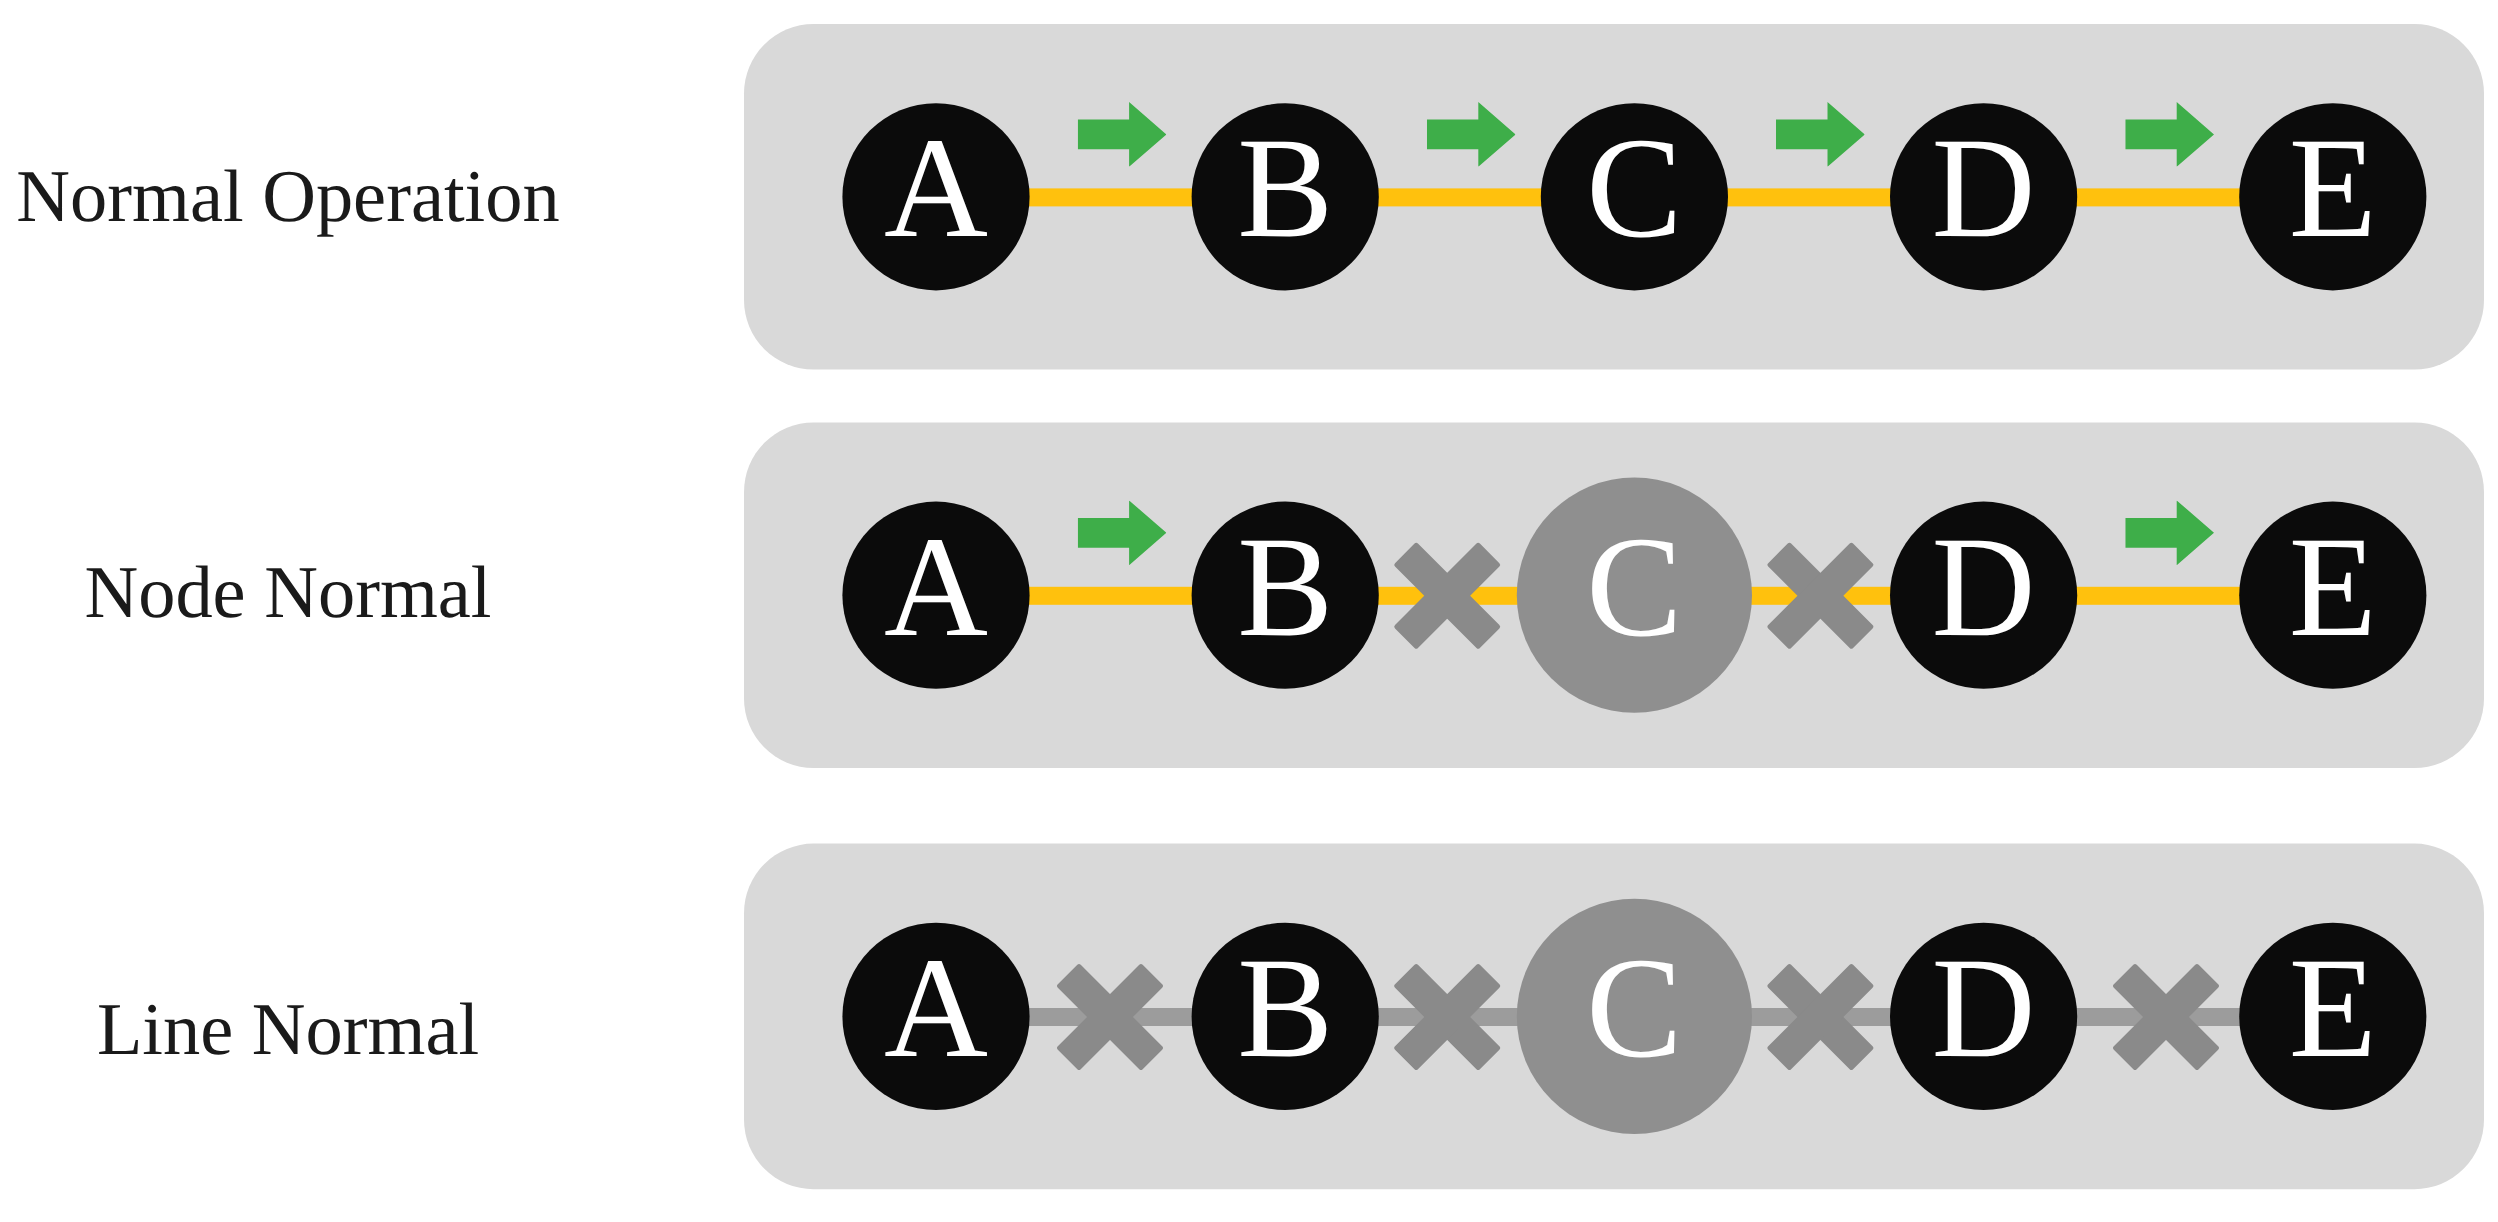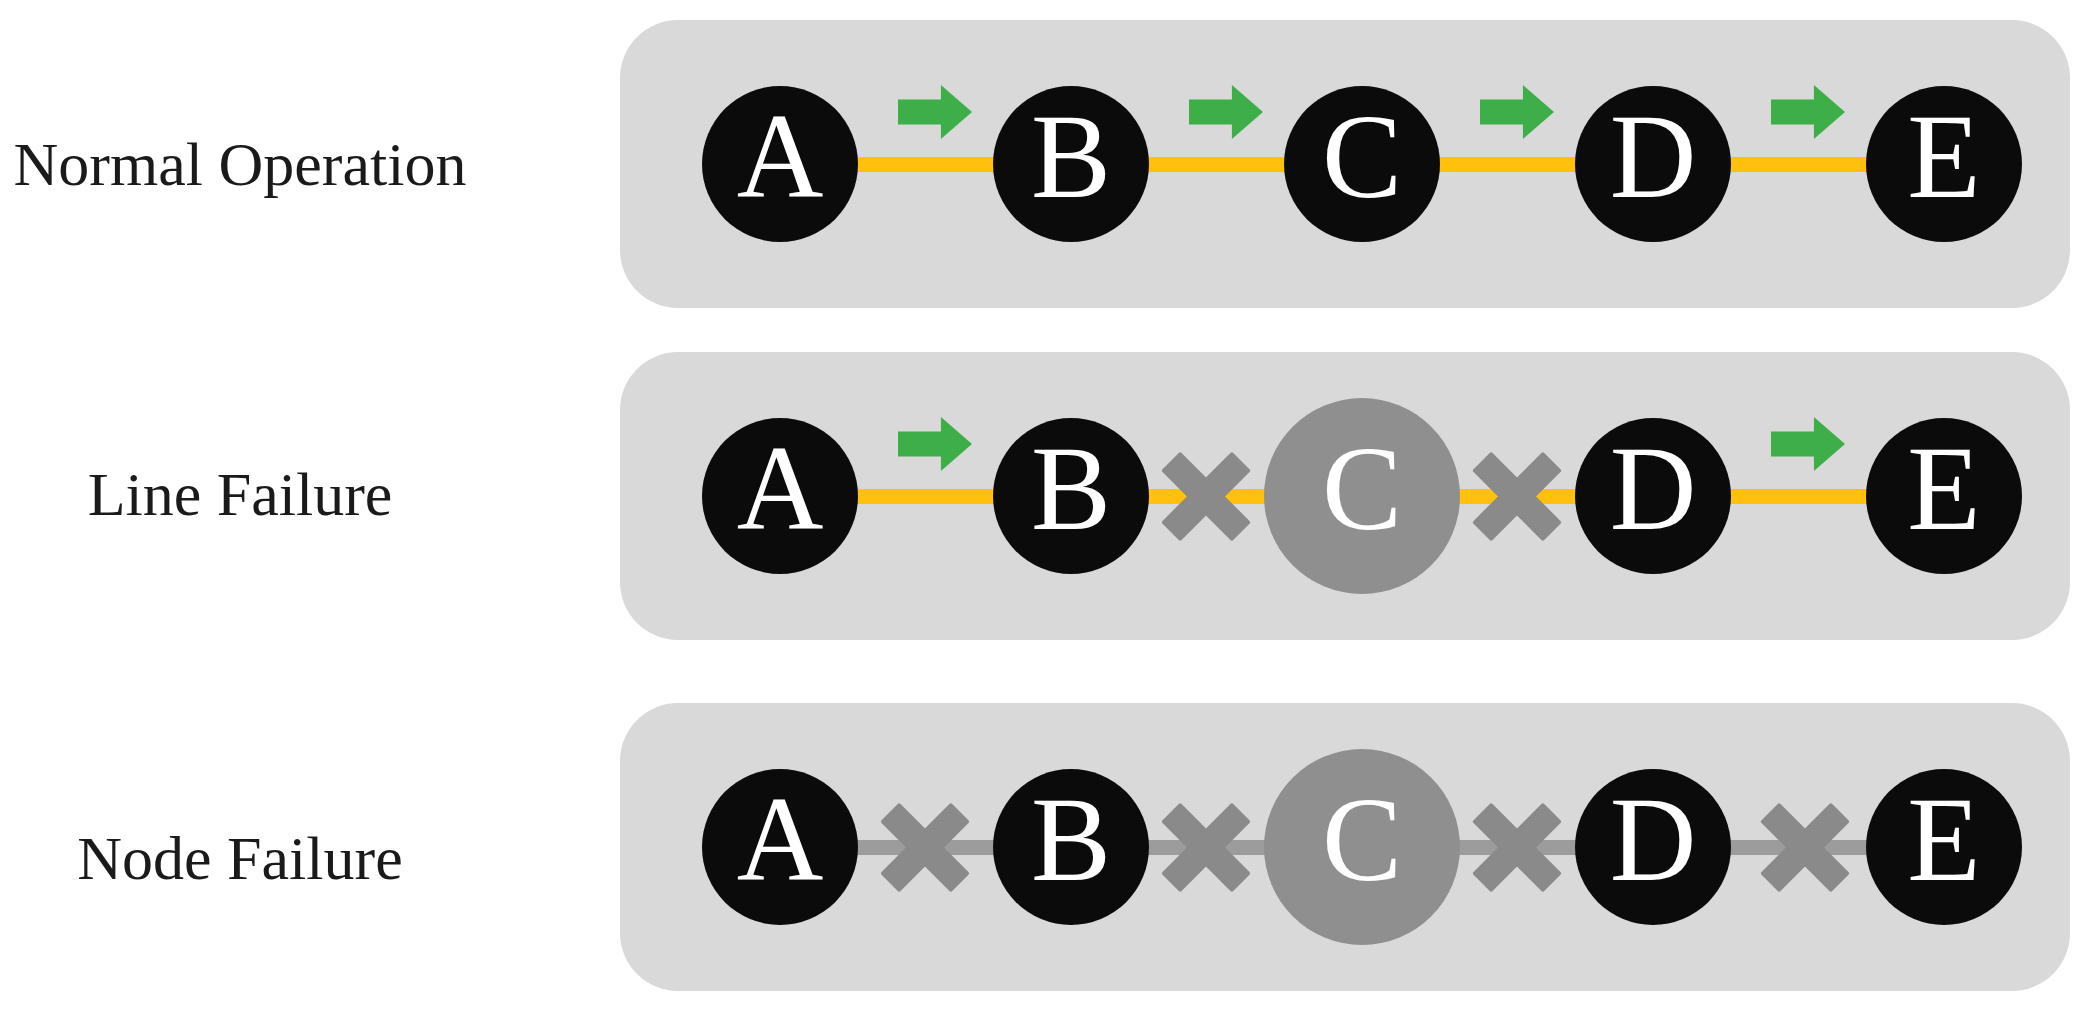--- a/index.html
+++ b/index.html
@@ -57,22 +57,22 @@
   }
   .xmark::before{transform:rotate(45deg);}
   .xmark::after{transform:rotate(-45deg);}
 </style>
 </head>
 <body>
 
 <div class="canvas">
 
   <div class="row-label" style="top:124px">Normal Operation</div>
-  <div class="row-label" style="top:454px">Line Failure</div>
-  <div class="row-label" style="top:818px">Node Failure</div>
+  <div class="row-label" style="top:454px">Node Normal</div>
+  <div class="row-label" style="top:818px">Line Normal</div>
 
   <div class="panel" style="top:20px">
     <div class="link-line active"></div>
 
     <div class="arrow" style="left:278px"></div>
     <div class="arrow" style="left:569px"></div>
     <div class="arrow" style="left:860px"></div>
     <div class="arrow" style="left:1151px"></div>
 
     <div class="node" style="left:82px">

